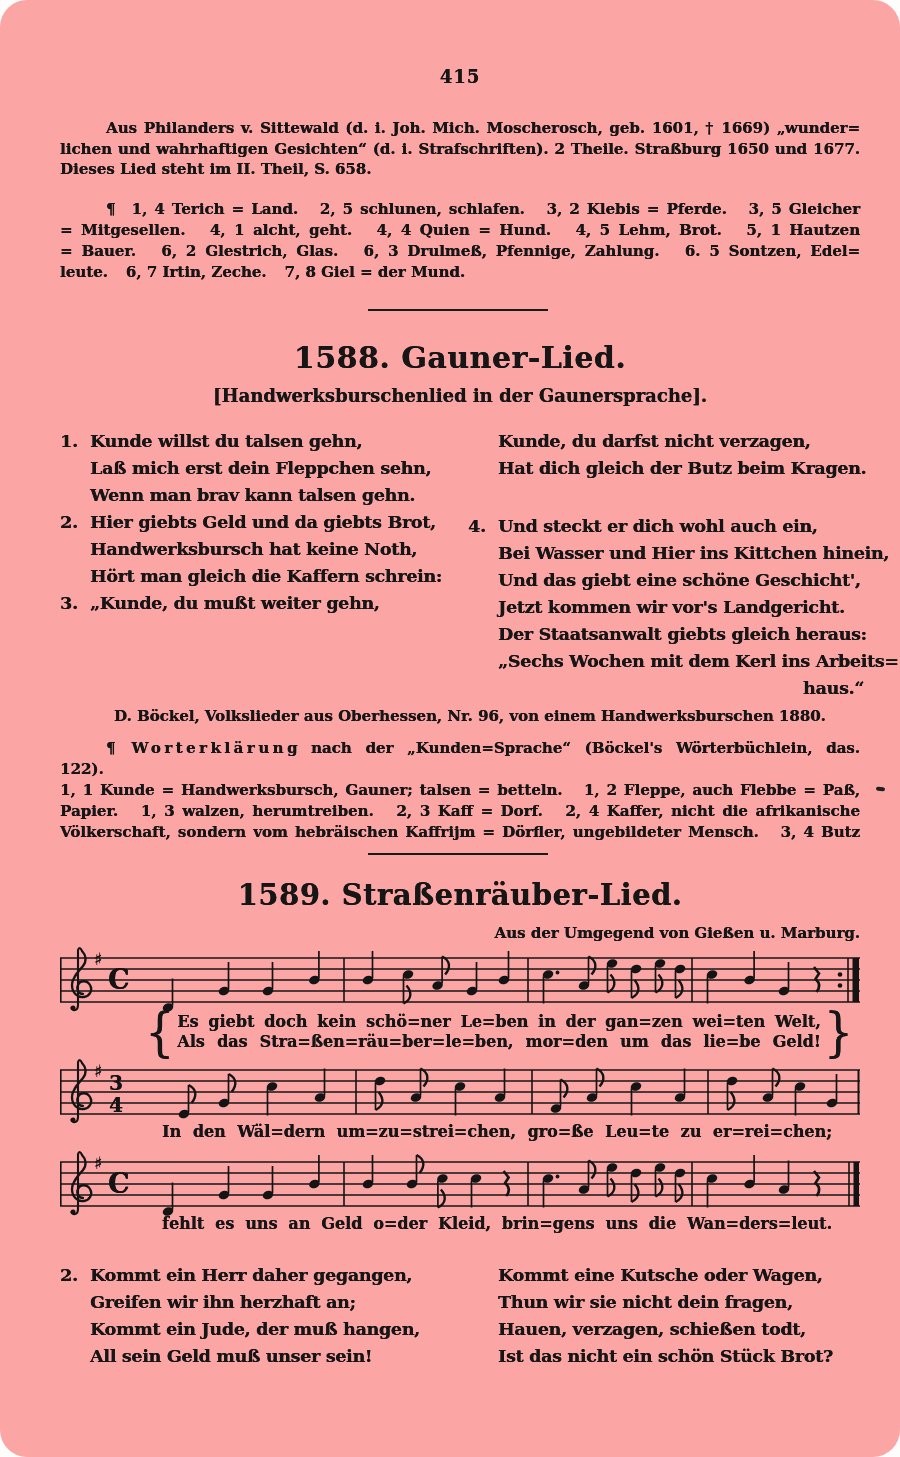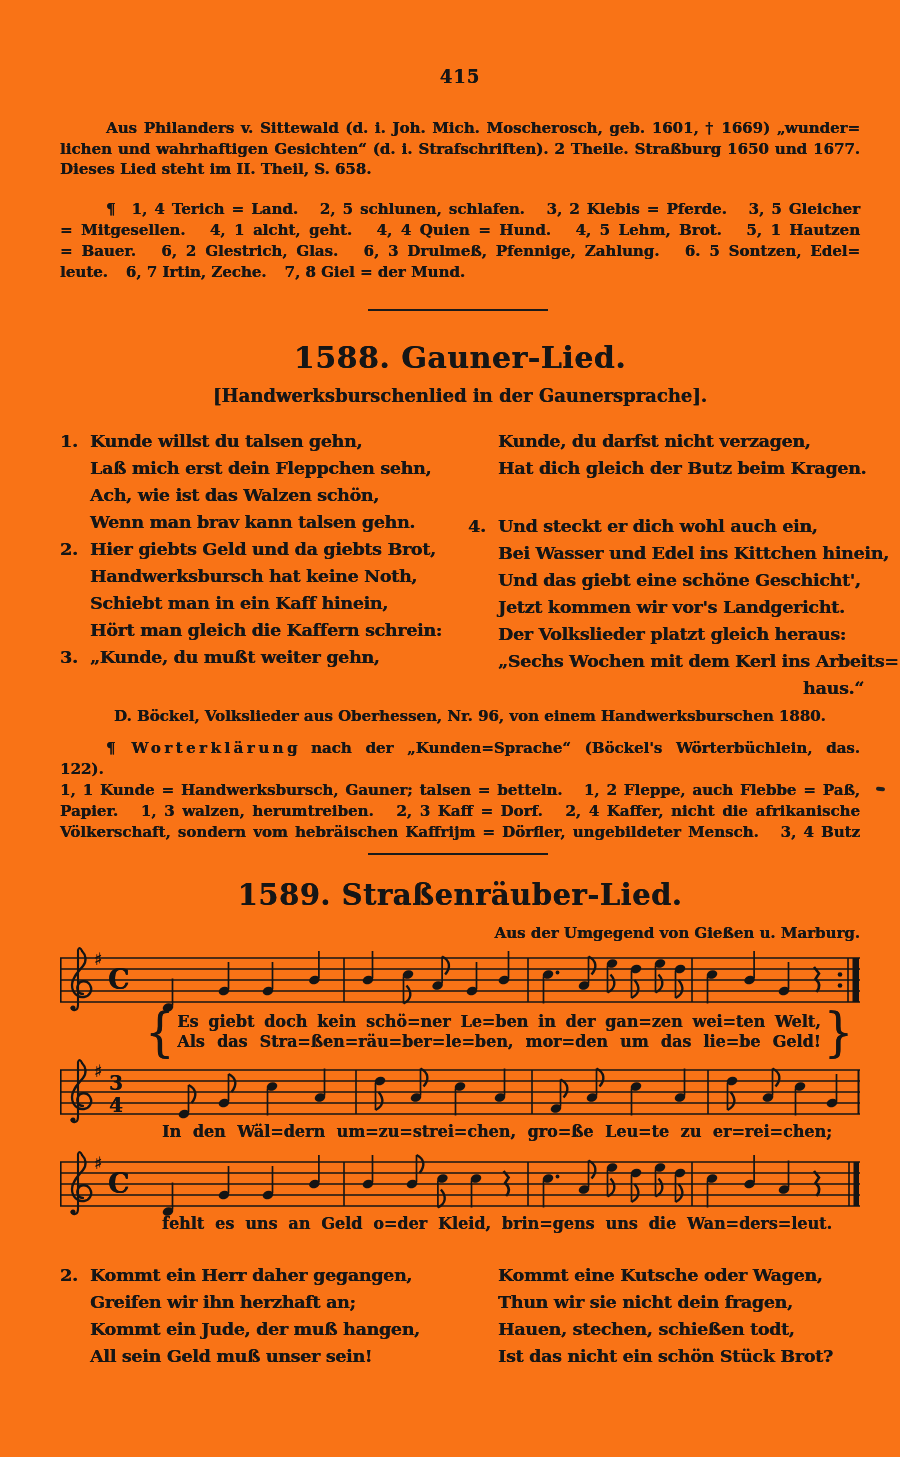--- a/index.html
+++ b/index.html
@@ -1,18 +1,18 @@
 <!DOCTYPE html>
 <html><head>
 <meta charset="utf-8">
 <style>
   html,body{margin:0;padding:0;background:#fdfdfb;}
-  #page{position:relative;width:900px;height:1457px;overflow:hidden;background:#f97316;
+  #page{position:relative;width:900px;height:1457px;overflow:hidden;background:#fca5a5;
         font-family:"DejaVu Serif",serif;font-weight:700;color:#161616;
-        text-shadow:0.3px 0 0 currentColor;}
+        text-shadow:0.3px 0 0 currentColor;border-radius:27px;}
   .blk{position:absolute;left:60px;width:800px;}
   .center{text-align:center;}
   .pagenum{font-size:18px;letter-spacing:1px;}
   .petit{font-size:15px;line-height:20.5px;}
   .gloss{font-size:15px;line-height:21px;}
   .pline{width:100%;}
   .just{text-align:justify;text-align-last:justify;}
   .ind{text-indent:46px;}
   .pil{margin-right:16px;}
   .spaced{letter-spacing:3.5px;margin-right:10px;margin-top:10px;}
@@ -62,48 +62,46 @@
   <div class="divider" style="top:309px"></div>
 
   <div class="blk center title1" style="top:340px">1588. Gauner-Lied.</div>
   <div class="blk center subtitle" style="top:385px">[Handwerksburschenlied in der Gaunersprache].</div>
 
   <div class="vcol" style="top:428px;left:60px;width:400px">
     <div class="verse">
         <span class="vnum">1.</span>
         <div class="vline">Kunde willst du talsen gehn,</div>
         <div class="vline">Laß mich erst dein Fleppchen sehn,</div>
-        <div class="vline">Ach, wie ist das Walzen schön,</div>
         <div class="vline">Wenn man brav kann talsen gehn.</div>
       </div>
     <div class="verse">
         <span class="vnum">2.</span>
         <div class="vline">Hier giebts Geld und da giebts Brot,</div>
         <div class="vline">Handwerksbursch hat keine Noth,</div>
-        <div class="vline">Schiebt man in ein Kaff hinein,</div>
         <div class="vline">Hört man gleich die Kaffern schrein:</div>
       </div>
     <div class="verse">
         <span class="vnum">3.</span>
         <div class="vline">„Kunde, du mußt weiter gehn,</div>
       </div>
   </div>
   <div class="vcol" style="top:428px;left:468px;width:396px">
     <div class="verse">
         <div class="vline">Kunde, du darfst nicht verzagen,</div>
         <div class="vline">Hat dich gleich der Butz beim Kragen.</div>
       </div>
     <div class="vspacer"></div>
     <div class="verse">
         <span class="vnum">4.</span>
         <div class="vline">Und steckt er dich wohl auch ein,</div>
-        <div class="vline">Bei Wasser und Edel ins Kittchen hinein,</div>
+        <div class="vline">Bei Wasser und Hier ins Kittchen hinein,</div>
         <div class="vline">Und das giebt eine schöne Geschicht',</div>
         <div class="vline">Jetzt kommen wir vor's Landgericht.</div>
-        <div class="vline">Der Volkslieder platzt gleich heraus:</div>
+        <div class="vline">Der Staatsanwalt giebts gleich heraus:</div>
         <div class="vline">„Sechs Wochen mit dem Kerl ins Arbeits=</div>
         <div class="vline vright">haus.“</div>
       </div>
   </div>
 
   <div class="blk source" style="top:707px">D. Böckel, Volkslieder aus Oberhessen, Nr. 96, von einem Handwerksburschen 1880.</div>
 
   <div class="blk gloss" style="top:738px">
     <div class="pline ind just"><span class="pil">¶</span><span class="spaced">Worterklärung</span><span>nach der „Kunden=Sprache“ (Böckel's Wörterbüchlein, das. 122).</span></div>
     <div class="pline just">1, 1 Kunde = Handwerksbursch, Gauner; talsen = betteln.   1, 2 Fleppe, auch Flebbe = Paß,</div>
@@ -444,19 +442,19 @@
         <div class="vline">Kommt ein Herr daher gegangen,</div>
         <div class="vline">Greifen wir ihn herzhaft an;</div>
         <div class="vline">Kommt ein Jude, der muß hangen,</div>
         <div class="vline">All sein Geld muß unser sein!</div>
       </div>
   </div>
   <div class="vcol" style="top:1262px;left:468px;width:396px">
     <div class="verse">
         <div class="vline">Kommt eine Kutsche oder Wagen,</div>
         <div class="vline">Thun wir sie nicht dein fragen,</div>
-        <div class="vline">Hauen, stechen, schießen todt,</div>
+        <div class="vline">Hauen, verzagen, schießen todt,</div>
         <div class="vline">Ist das nicht ein schön Stück Brot?</div>
       </div>
   </div>
 
   <div class="speck" style="top:787px;left:876px;width:9px;height:4px"></div>
 </div>
 
 </body></html>

